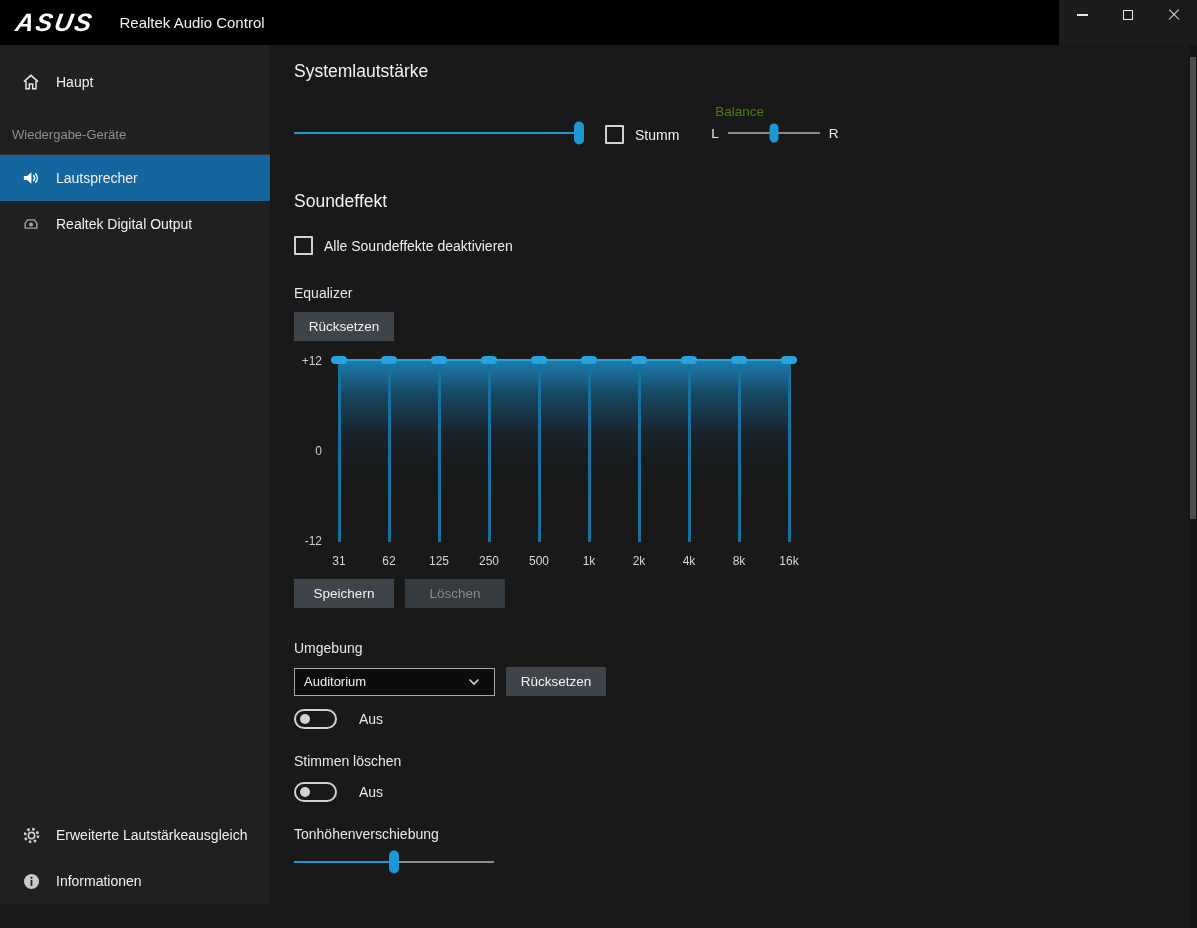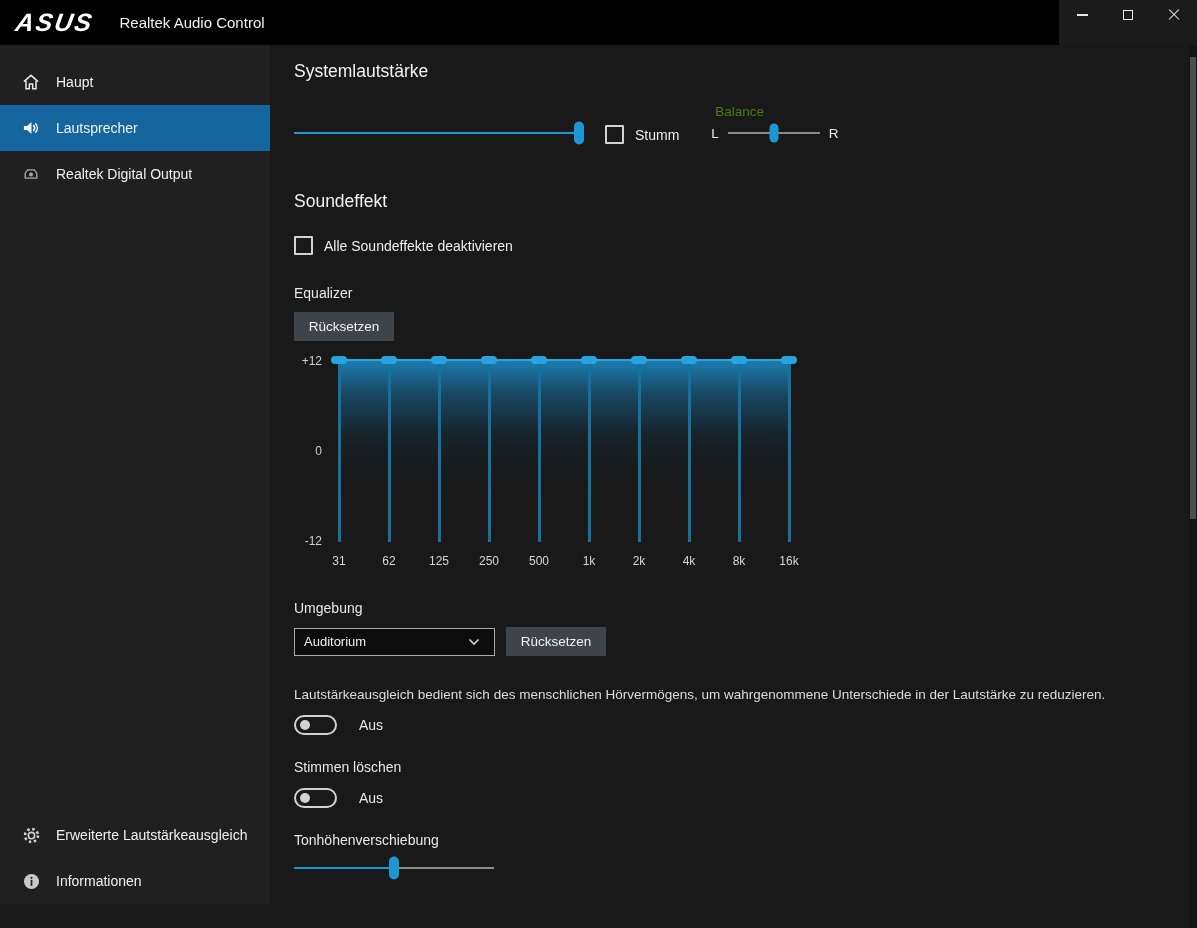--- a/index.html
+++ b/index.html
@@ -130,20 +130,21 @@
       <div class="side-item">
         <span class="icon">
           <svg width="20" height="20" viewBox="0 0 24 24">
               <path d="M3.5 11.5 L12 4 L20.5 11.5" fill="none" stroke="#e8e8e8" stroke-width="1.8"></path>
               <path d="M6 10.5 V20 H10 V14.5 H14 V20 H18 V10.5" fill="none" stroke="#e8e8e8" stroke-width="1.8"></path>
             </svg>
         </span>
         <span class="side-label">Haupt</span>
       </div>
 
+      <div class="side-section">Wiedergabe-Geräte</div>
 
       <div class="side-item active">
         <span class="icon">
           <svg width="20" height="20" viewBox="0 0 24 24">
               <path d="M3.5 9.5 v5 h3.8 l5.2 4.3 V5.2 L7.3 9.5 z" fill="#ffffff"></path>
               <path d="M15.2 9 a4.6 4.6 0 010 6" fill="none" stroke="#ffffff" stroke-width="1.7" stroke-linecap="round"></path>
               <path d="M17.6 6.8 a8 8 0 010 10.4" fill="none" stroke="#ffffff" stroke-width="1.7" stroke-linecap="round"></path>
             </svg>
         </span>
         <span class="side-label">Lautsprecher</span>
@@ -279,36 +280,39 @@
               <div class="eq-freq">8k</div>
             </div>
           <div class="eq-band" style="--x:455px">
               <div class="eq-track"></div>
               <div class="eq-handle" style="top: 0%;"></div>
               <div class="eq-freq">16k</div>
             </div>
         </div>
       </div>
 
+      <div class="row">
+        <button class="btn">Speichern</button>
+        <button class="btn disabled">Löschen</button>
+      </div>
 
       <div class="field-label gap-lg">Umgebung</div>
 
       <div class="row">
         <div class="select">
           <span>Auditorium</span>
           <span class="icon" style="width:12px;height:8px;">
             <svg width="12" height="8" viewBox="0 0 12 8">
                 <path d="M1.5 1.5 L6 6 L10.5 1.5" fill="none" stroke="#cfcfcf" stroke-width="1.6"></path>
               </svg>
           </span>
         </div>
         <button class="btn">Rücksetzen</button>
       </div>
 
-      <p class="desc">Lautstärkeausgleich bedient sich des menschlichen Hörvermögens, um wahrgenommene Unterschiede in der Lautstärke zu reduzieren.</p>
 
       <div class="toggle-row">
         <div class="toggle">
             <div class="knob"></div>
           </div>
         <span>Aus</span>
       </div>
 
       <div class="field-label gap-md">Stimmen löschen</div>
 

